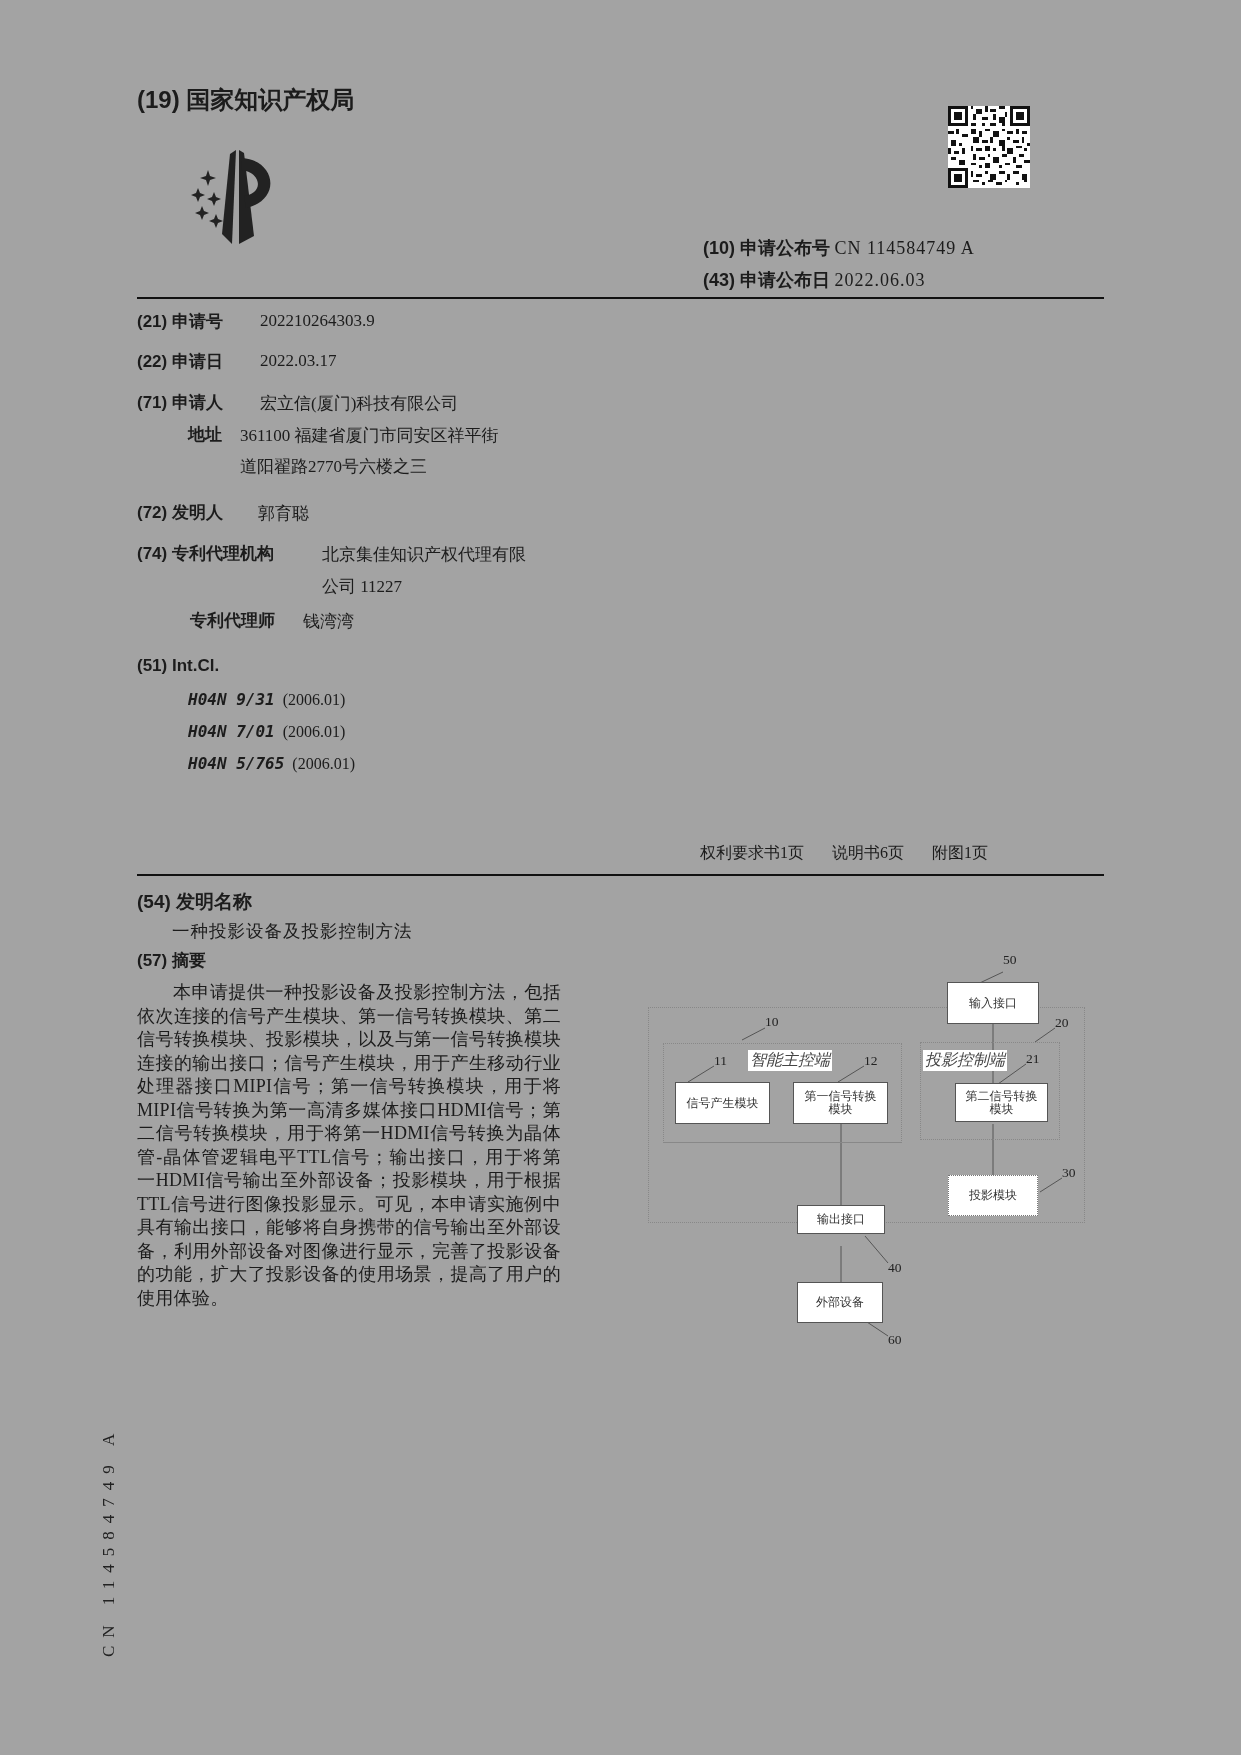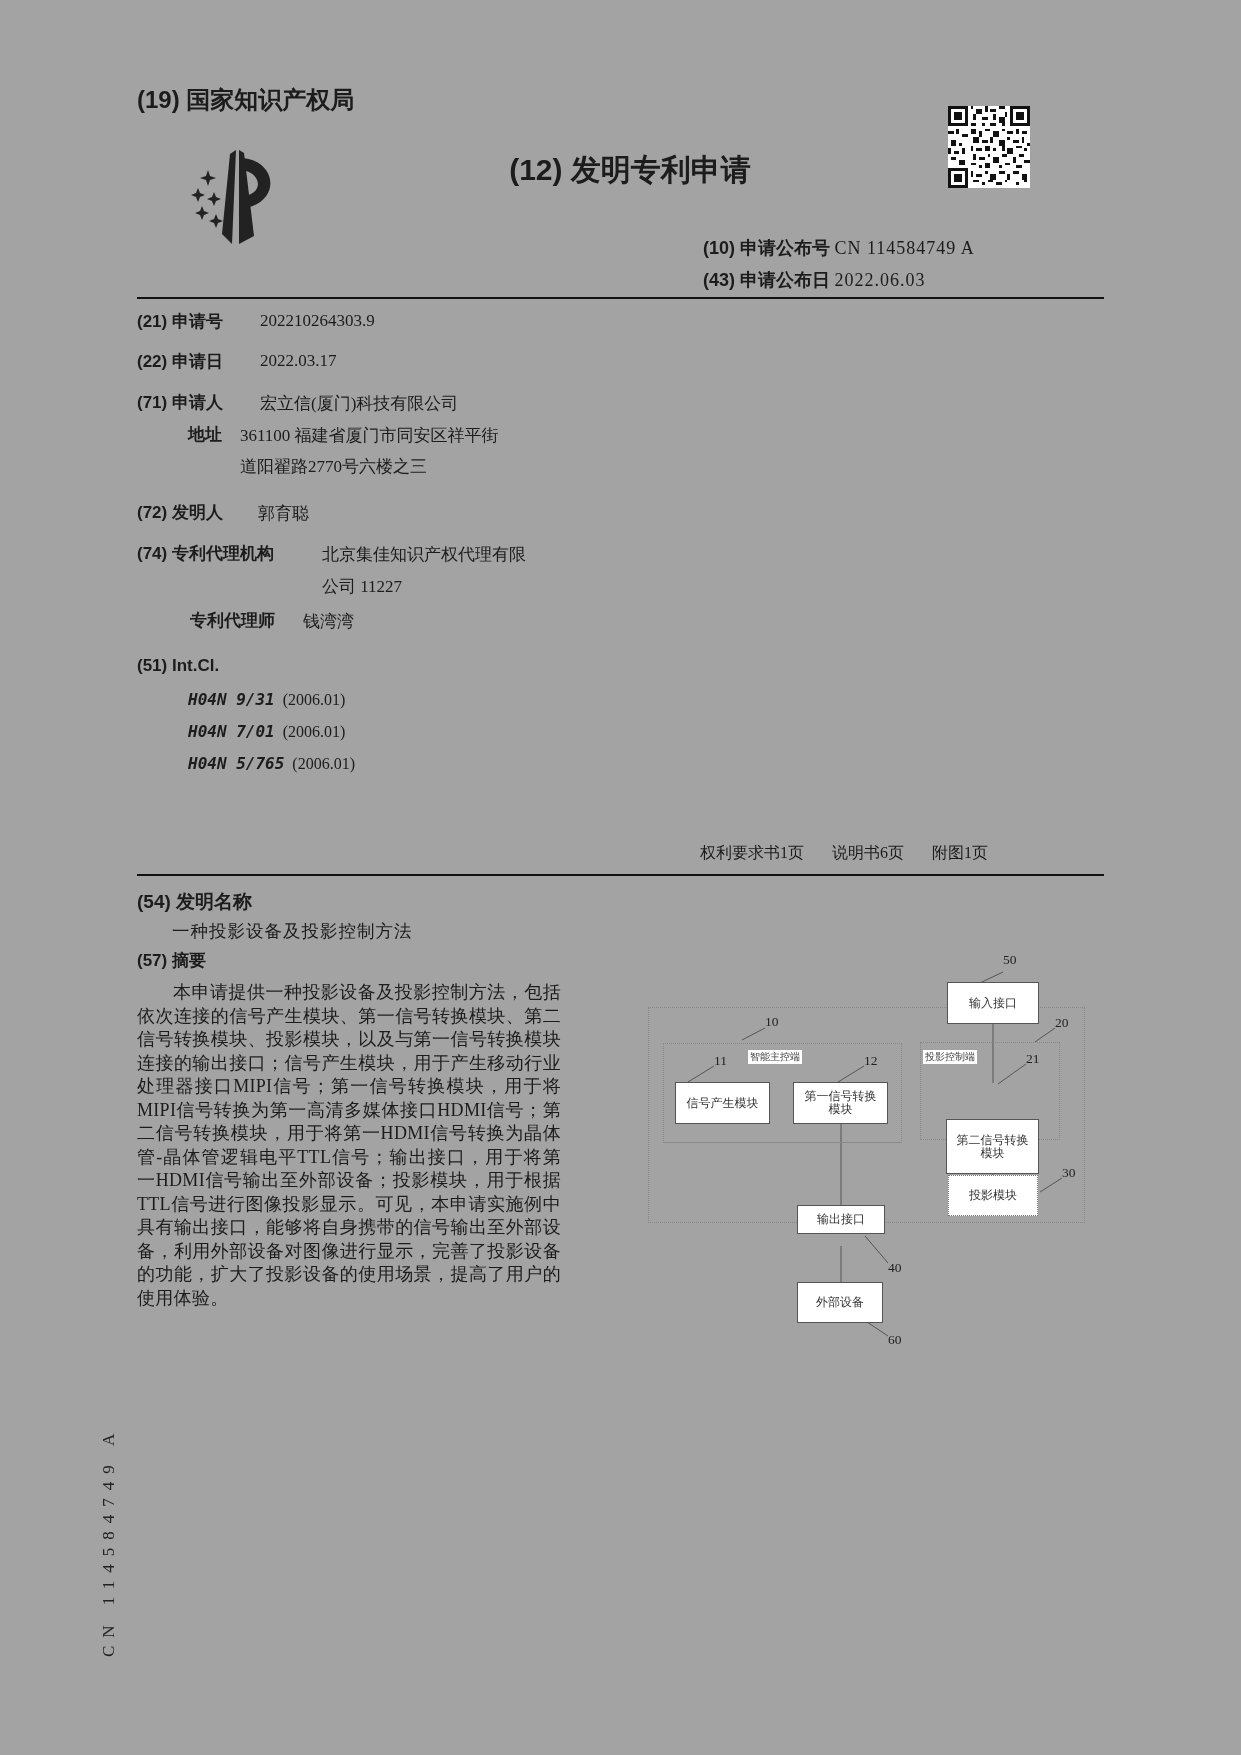--- a/index.html
+++ b/index.html
@@ -54,21 +54,21 @@
   .fig .box{
     position:absolute; display:flex; align-items:center; justify-content:center;
     font-family:"Liberation Sans", sans-serif; font-size:12px; color:#333;
     background:#fff; border:1px solid #555; text-align:center; line-height:13px;
     box-sizing:border-box;
   }
   .fig .dotted{border:1px dotted #777; background:transparent;}
   .fig .group{position:absolute; border:1px dotted #888; box-sizing:border-box;}
   .fig .group-label{
     position:absolute; font-family:"Liberation Sans", sans-serif;
-    font-size:10px; color:#444; background:#fff; padding:0 2px; white-space:nowrap;
+    font-size:16px; color:#444; background:#fff; padding:0 2px; white-space:nowrap;font-style:italic;
   }
   .fig .ref{
     position:absolute; font-size:13.5px; color:#222; font-family:"Liberation Serif", serif;
   }
   .fig svg{position:absolute; left:0; top:0;}
 </style>
 </head>
 <body>
 
 <div class="page">
@@ -83,21 +83,20 @@
         <polygon points="36,44 38,49 43,51 38,53 36,58 34,53 29,51 34,49"></polygon>
         <polygon points="24,58 26,63 31,65 26,67 24,72 22,67 17,65 22,63"></polygon>
         <polygon points="38,66 40,71 45,73 40,75 38,80 36,75 31,73 36,71"></polygon>
         <polygon points="52,6 58,2 54,96 44,86"></polygon>
         <polygon points="61,2 66,5 76,88 61,96"></polygon>
         <path d="M64,10 C98,12 104,52 68,60 L66,48 C86,46 84,24 63,22 Z"></path>
       </g>
     </svg>
   </div>
 
-  <div class="abs doctype hei">(12) 发明专利申请</div>
 
   <div class="abs qr">
     <svg width="84" height="82" viewBox="0 0 29 29" shape-rendering="crispEdges">
       <rect width="29" height="29" fill="#fff"></rect>
       <g fill="#111">
         <path d="M0,0h7v7h-7z M1,1v5h5v-5z" fill-rule="evenodd"></path>
         <rect x="2" y="2" width="3" height="3"></rect>
         <path d="M22,0h7v7h-7z M23,1v5h5v-5z" fill-rule="evenodd"></path>
         <rect x="24" y="2" width="3" height="3"></rect>
         <path d="M0,22h7v7h-7z M1,23v5h5v-5z" fill-rule="evenodd"></path>
@@ -268,21 +267,21 @@
 
     <div class="group-label" style="left:153px; top:110px;">智能主控端</div>
     <div class="group-label" style="left:328px; top:110px;">投影控制端</div>
 
     <div class="box" style="left:352px; top:42px;  width:92px; height:42px;">输入接口</div>
     <div class="box" style="left:80px;  top:142px; width:95px; height:42px;">信号产生模块</div>
     <div class="box" style="left:198px; top:142px; width:95px; height:42px;">
       <span><span>第一信号转换</span><br>
       <span>模块</span></span>
     </div>
-    <div class="box" style="left:351px; top:143px; width:93px; height:55px;margin-top:36px;">
+    <div class="box" style="left:360px; top:143px; width:93px; height:39px;">
       <span><span>第二信号转换</span><br>
       <span>模块</span></span>
     </div>
     <div class="box dotted" style="left:353px; top:235px; width:90px; height:41px; background:#fff;">投影模块</div>
     <div class="box" style="left:202px; top:265px; width:88px; height:29px;">输出接口</div>
     <div class="box" style="left:202px; top:342px; width:86px; height:41px;">外部设备</div>
 
     <div class="ref" style="left:408px; top:12px;">50</div>
     <div class="ref" style="left:170px; top:74px;">10</div>
     <div class="ref" style="left:119px; top:113px;">11</div>

